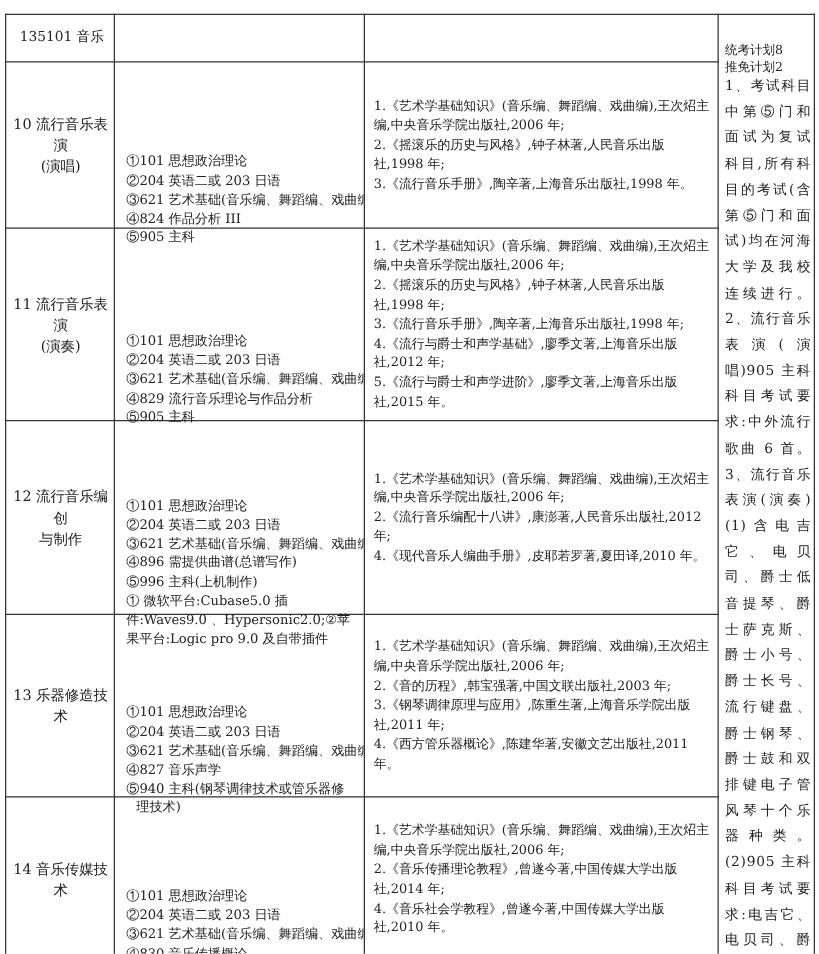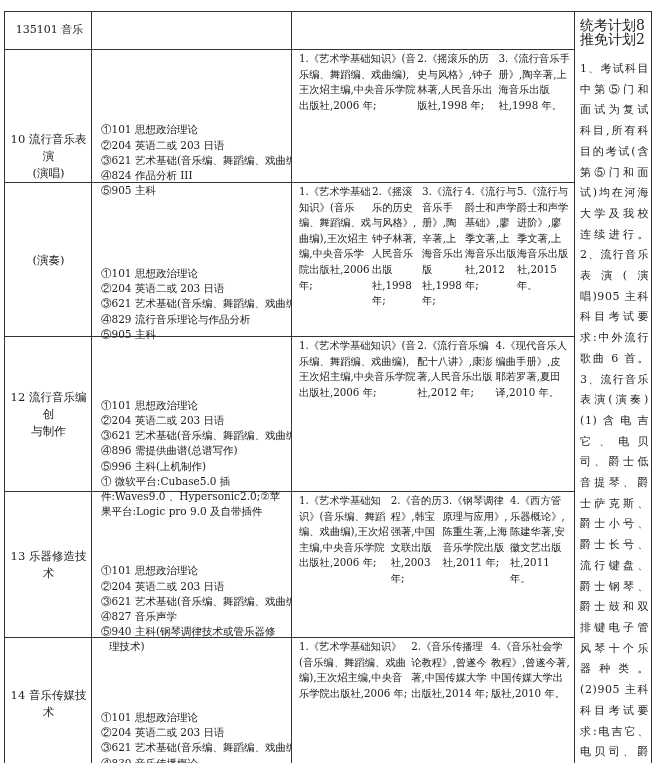--- a/index.html
+++ b/index.html
@@ -17,24 +17,24 @@
   .code-title { font-size: 11px; line-height: 14px; }
   .major {
     font-size: 11.5px; line-height: 17px; text-align: center;
     display: flex; align-items: center; justify-content: center; flex-direction: column;
   }
   .subjects { font-size: 10.5px; line-height: 15.2px; padding-left: 8px; padding-right: 6px;
     display: flex; flex-direction: column; justify-content: center; margin-top: 44px; }
   .subjects div { white-space: nowrap; }
   .subjects .wrap { white-space: normal; }
   .refs { font-size: 10.3px; line-height: 15.6px; padding-left: 6px; padding-right: 4px;
-    display: flex; flex-direction: row; justify-content: center; }
+    display: flex; flex-direction: column; justify-content: center; }
   .notes { font-size: 11px; line-height: 20.7px; padding-left: 4px; padding-right: 2px;
     letter-spacing: 0.6px; text-align: justify; }
-  .plan { font-size: 14px; line-height: 14px; }
+  .plan { font-size: 10px; line-height: 14px; margin-top: 16px; }
   .watermark {
     position: absolute; left: 437px; top: 727px;
     font-family: "DejaVu Sans", "Liberation Sans", sans-serif;
     font-size: 17px; color: rgba(40,40,40,0.85); letter-spacing: 0.5px;
     text-shadow: 0 0 2px #fff, 0 0 3px #fff;
     white-space: nowrap;
   }
 </style>
 </head>
 <body>
@@ -56,38 +56,39 @@
   <div class="hline" style="left:4px; top:758px; width:648px;"></div>
 
   <div class="cell code-title" style="left:8px; top:0; width:83px; height:38px; display:flex; align-items:center; justify-content:center;">
     <span>135101 音乐</span>
   </div>
   <div class="cell plan" style="left:580px; top:7px; width:70px; height:30px;">
     <div>统考计划8</div>
     <div>推免计划2</div>
   </div>
 
-  <div class="cell major" style="left:6px; top:40px; width:85px; height:131px;justify-content:flex-end;">
+  <div class="cell major" style="left:6px; top:40px; width:85px; height:131px;">
     <div>10 流行音乐表演</div>
     <div>(演唱)</div>
   </div>
   <div class="cell subjects" style="left:93px; top:40px; width:198px; height:131px;">
     <div>①101 思想政治理论</div>
     <div>②204 英语二或 203 日语</div>
     <div>③621 艺术基础(音乐编、舞蹈编、戏曲编)</div>
     <div>④824 作品分析 III</div>
     <div>⑤905 主科</div>
   </div>
   <div class="cell refs" style="left:293px; top:40px; width:281px; height:131px;">
     <div>1.《艺术学基础知识》(音乐编、舞蹈编、戏曲编),王次炤主编,中央音乐学院出版社,2006 年;</div>
     <div>2.《摇滚乐的历史与风格》,钟子林著,人民音乐出版社,1998 年;</div>
     <div>3.《流行音乐手册》,陶辛著,上海音乐出版社,1998 年。</div>
   </div>
 
   <div class="cell major" style="left:6px; top:173px; width:85px; height:152px;">
+    <div>11 流行音乐表演</div>
     <div>(演奏)</div>
   </div>
   <div class="cell subjects" style="left:93px; top:173px; width:198px; height:152px;">
     <div>①101 思想政治理论</div>
     <div>②204 英语二或 203 日语</div>
     <div>③621 艺术基础(音乐编、舞蹈编、戏曲编)</div>
     <div>④829 流行音乐理论与作品分析</div>
     <div>⑤905 主科</div>
   </div>
   <div class="cell refs" style="left:293px; top:173px; width:281px; height:152px;">

